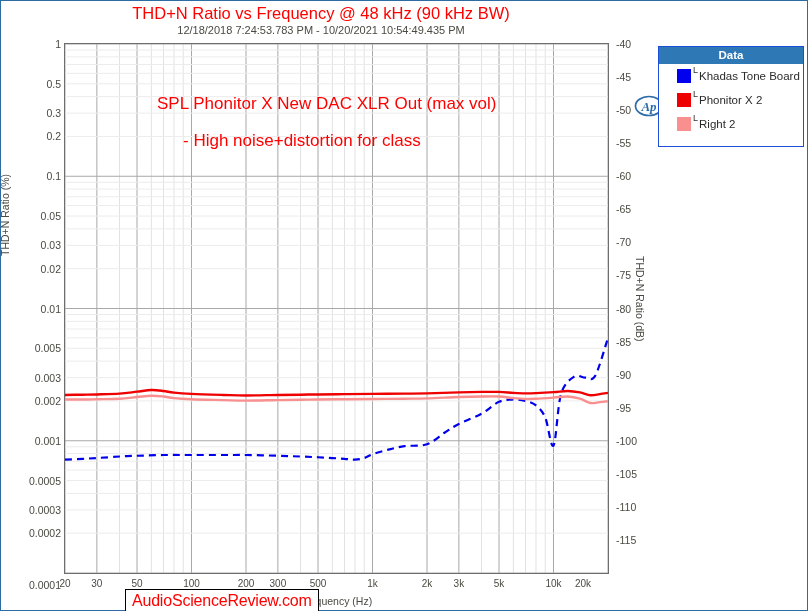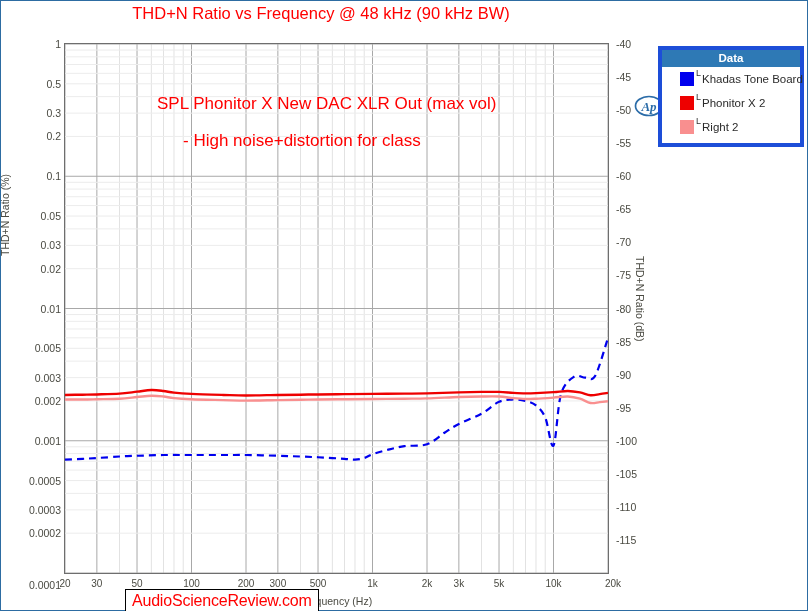--- a/index.html
+++ b/index.html
@@ -41,35 +41,36 @@
 
   .ytick{position:absolute;font-size:10.5px;color:#4a4a42;text-align:right;
          white-space:nowrap;transform:translateY(-50%);}
   .ytick-l{right:746px;}
   .ytick-r{left:615px;text-align:left;}
   .xtick{position:absolute;font-size:10px;color:#4a4a42;white-space:nowrap;
          transform:translateX(-50%);top:577px;}
 
   
   #legend{position:absolute;left:657px;top:45px;width:146px;height:101px;
-          border:4px solid #1d4ed8;background:#fff;box-sizing:border-box;}
+          border:1px solid #1d4ed8;background:#fff;box-sizing:border-box;}
   #legend-head{height:17px;background:#2e79b5;color:#fff;font-size:11.5px;
                font-weight:bold;text-align:center;line-height:17px;}
   .leg-row{display:flex;align-items:center;height:24px;padding-left:18px;}
   .leg-sw{width:14px;height:14px;flex:0 0 14px;}
   .leg-corner{font-size:9px;color:#333;margin:0 1px 0 2px;align-self:flex-start;
               line-height:12px;}
   .leg-txt{font-size:11.5px;color:#2b2b2b;white-space:nowrap;}
 </style>
 </head>
 <body>
 
 <div id="frame">
 
   <div class="title">THD+N Ratio vs Frequency @ 48 kHz (90 kHz BW)</div>
+  <div class="subtitle">12/18/2018 7:24:53.783 PM - 10/20/2021 10:54:49.435 PM</div>
 
   <div class="ylab-left">THD+N Ratio (%)</div>
   <div class="ylab-right">THD+N Ratio (dB)</div>
   <div class="xlab">Frequency (Hz)</div>
 
   <div id="ytick-left-group"></div>
   <div id="ytick-right-group"></div>
   <div id="xtick-group"></div>
 
   <div id="plot">
@@ -214,14 +215,14 @@
     <div class="xtick" style="left: 136.027px;">50</div>
     <div class="xtick" style="left: 190.514px;">100</div>
     <div class="xtick" style="left: 245px;">200</div>
     <div class="xtick" style="left: 276.873px;">300</div>
     <div class="xtick" style="left: 317.027px;">500</div>
     <div class="xtick" style="left: 371.514px;">1k</div>
     <div class="xtick" style="left: 426px;">2k</div>
     <div class="xtick" style="left: 457.873px;">3k</div>
     <div class="xtick" style="left: 498.027px;">5k</div>
     <div class="xtick" style="left: 552.514px;">10k</div>
-    <div class="xtick" style="left: 612px;">20k</div>
+    <div class="xtick" style="left: 582px;">20k</div>
   </div>
 
 </body></html>

